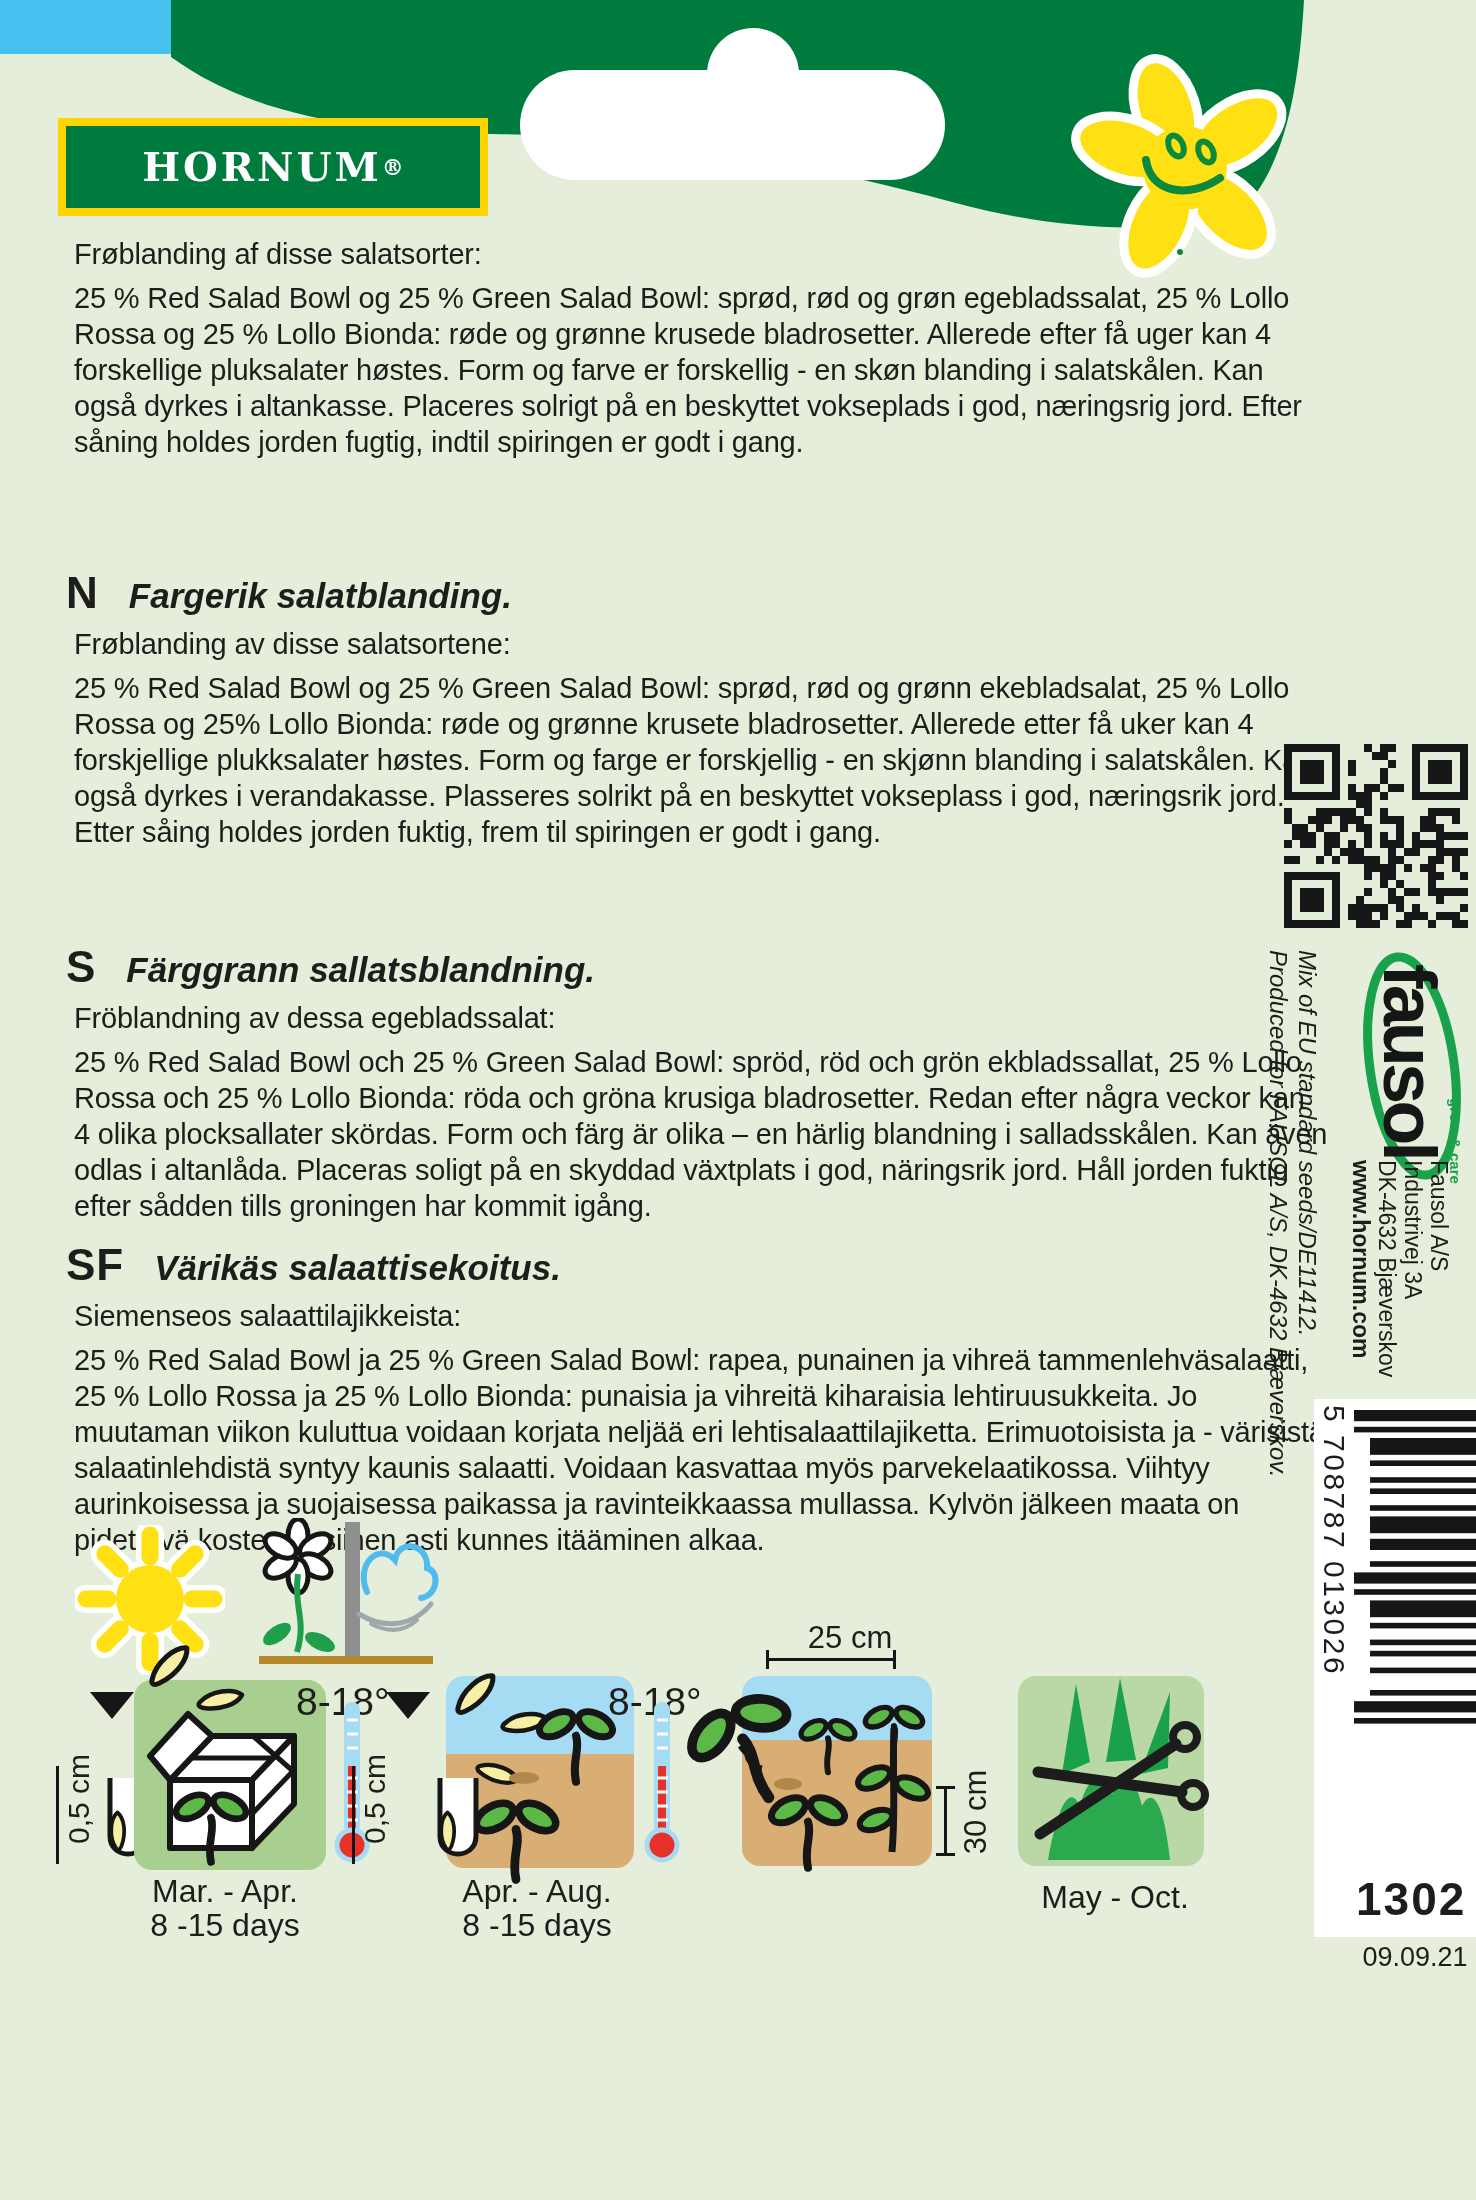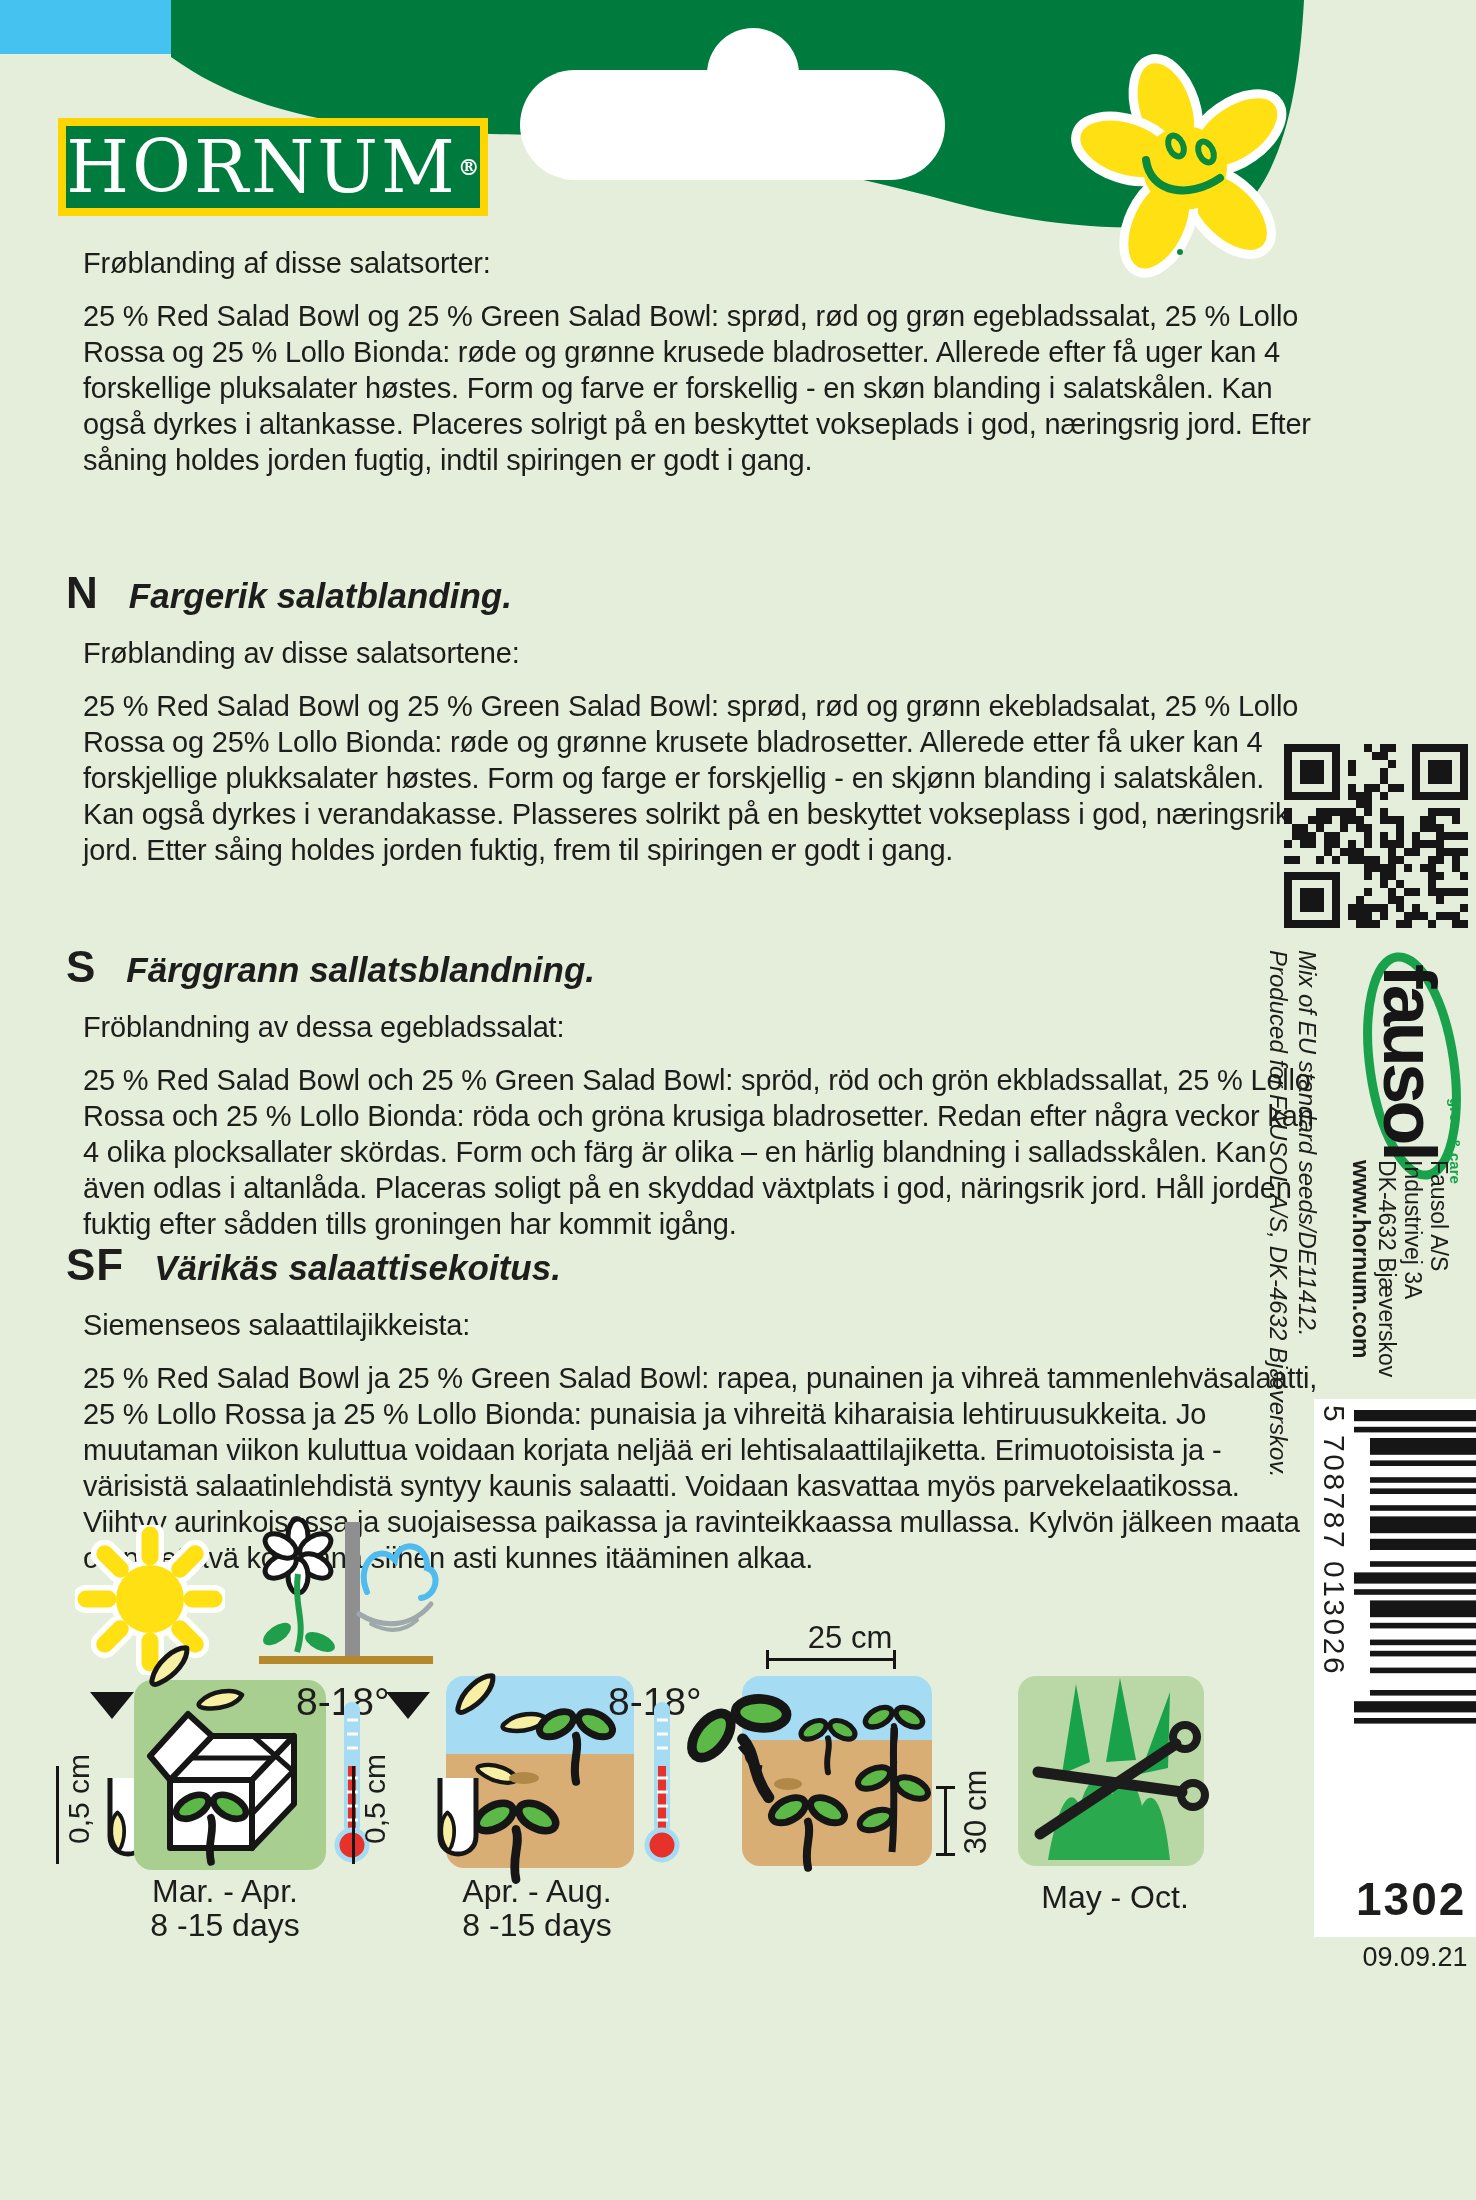--- a/index.html
+++ b/index.html
@@ -9,31 +9,31 @@
     font-family:"Liberation Sans",sans-serif;color:#1d1d1b;
   }
   .abs{position:absolute;}
   
   .blue-corner{left:0;top:0;width:171px;height:54px;background:#45c2f0;}
   .hornum-box{
     left:58px;top:118px;width:414px;height:82px;background:#007b3e;
     border:8px solid #ffd500;display:flex;align-items:center;justify-content:center;
   }
   .hornum-text{
-    font-family:"DejaVu Serif",serif;font-weight:normal;color:#fff;
-    font-size:72px;letter-spacing:3px;line-height:1;
+    font-family:"DejaVu Serif",serif;font-weight:bold;color:#fff;
+    font-size:40px;letter-spacing:3px;line-height:1;
   }
   .hornum-reg{font-family:"DejaVu Serif",serif;color:#fff;font-size:22px;vertical-align:28px;font-weight:bold;}
   .pill{background:#fff;border-radius:55px;}
   
   .sect{left:66px;width:1270px;}
   .sect-head{display:flex;align-items:baseline;gap:30px;margin:0 0 6px 0;}
   .lang{font-size:44px;font-weight:bold;letter-spacing:1px;}
   .sect-title{font-size:35px;font-weight:bold;font-style:italic;}
-  .body-text{font-size:29px;line-height:36px;letter-spacing:-0.2px;margin:17px;}
+  .body-text{font-size:29px;line-height:36px;letter-spacing:-0.2px;margin:8px;}
   
   .rot-cw{transform:rotate(90deg);}
   .rot-ccw{transform:rotate(-90deg);}
   .produced{font-size:24px;font-style:italic;line-height:29px;white-space:nowrap;}
   .addr{font-size:23px;line-height:26px;white-space:nowrap;}
   .addr .site{font-weight:bold;}
   .barcode-box{left:1314px;top:1399px;width:162px;height:538px;background:#fff;}
   .bar-digits{font-size:30px;letter-spacing:2.5px;white-space:nowrap;font-weight:normal;}
   .prod-code{font-size:46px;font-weight:bold;letter-spacing:2px;}
   .date{font-size:27px;}

